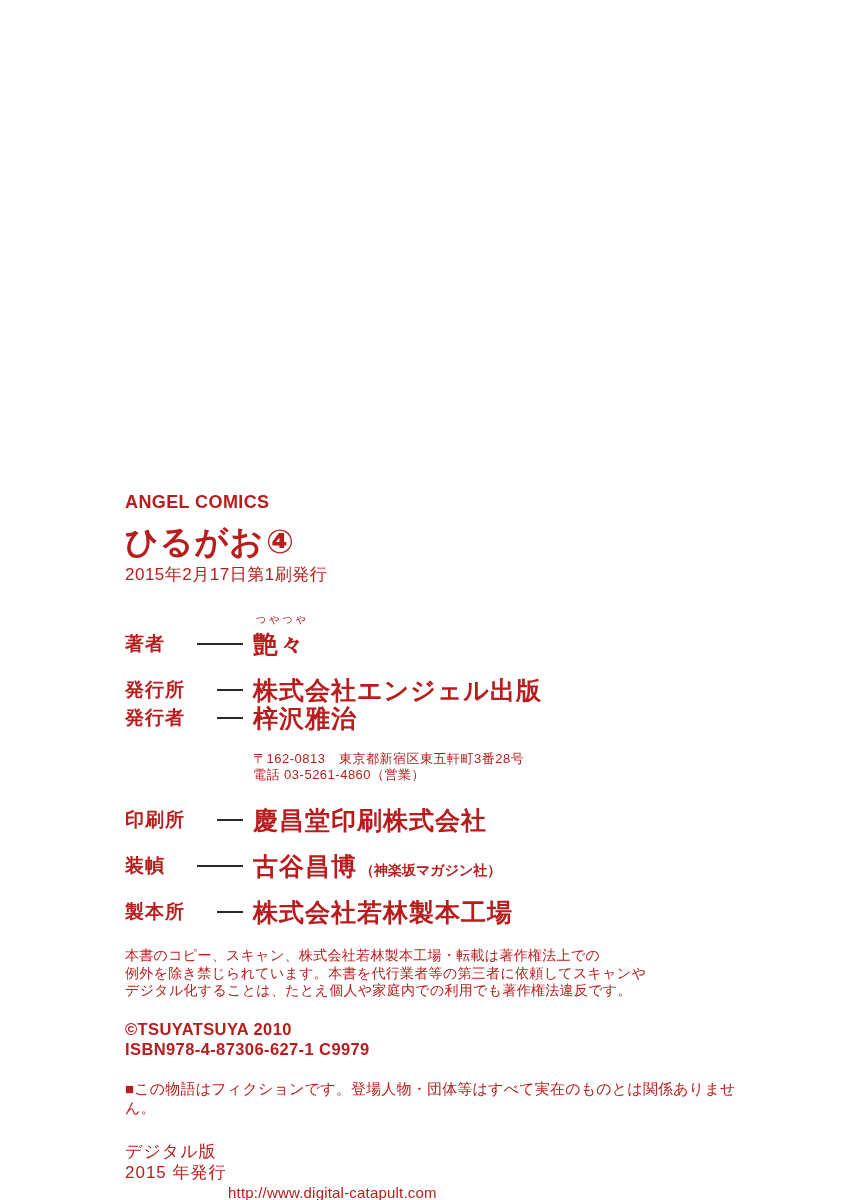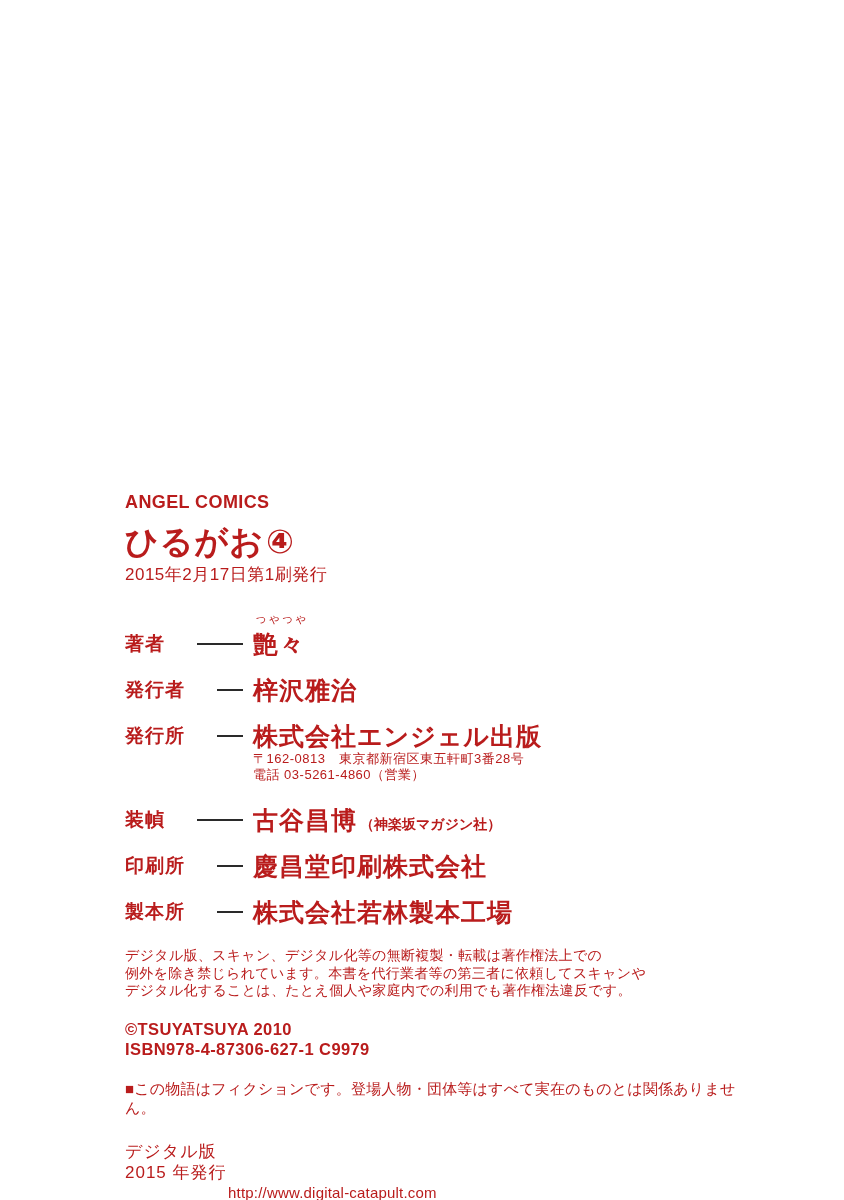--- a/index.html
+++ b/index.html
@@ -67,79 +67,79 @@
         <div class="lab-wrap">
           <span class="lab">著者</span>
           <span class="rule"></span>
         </div>
         <div class="val with-furi">
           <span class="furi">つやつや</span>
           <span>艶々</span>
         </div>
       </div>
 
+      <div class="crow tight">
+        <div class="lab-wrap">
+          <span class="lab">発行所</span>
+          <span class="rule"></span>
+        </div>
+        <div class="val">
+          <span>株式会社エンジェル出版</span>
+        </div>
+      </div>
+
       <div class="crow">
         <div class="lab-wrap">
           <span class="lab">発行者</span>
           <span class="rule"></span>
         </div>
         <div class="val">
           <span>梓沢雅治</span>
         </div>
       </div>
+      <div class="sub">
+        <div>〒162-0813　東京都新宿区東五軒町3番28号</div>
+        <div>電話 03-5261-4860（営業）</div>
+      </div>
 
-      <div class="crow tight">
+      <div class="crow">
         <div class="lab-wrap">
-          <span class="lab">発行所</span>
+          <span class="lab">印刷所</span>
           <span class="rule"></span>
         </div>
         <div class="val">
-          <span>株式会社エンジェル出版</span>
+          <span>慶昌堂印刷株式会社</span>
         </div>
-      </div>
-      <div class="sub">
-        <div>〒162-0813　東京都新宿区東五軒町3番28号</div>
-        <div>電話 03-5261-4860（営業）</div>
       </div>
 
       <div class="crow">
         <div class="lab-wrap">
           <span class="lab">装幀</span>
           <span class="rule"></span>
         </div>
         <div class="val">
           <span>古谷昌博</span>
           <span class="val-note">（神楽坂マガジン社）</span>
-        </div>
-      </div>
-
-      <div class="crow">
-        <div class="lab-wrap">
-          <span class="lab">印刷所</span>
-          <span class="rule"></span>
-        </div>
-        <div class="val">
-          <span>慶昌堂印刷株式会社</span>
         </div>
       </div>
 
       <div class="crow">
         <div class="lab-wrap">
           <span class="lab">製本所</span>
           <span class="rule"></span>
         </div>
         <div class="val">
           <span>株式会社若林製本工場</span>
         </div>
       </div>
 
     </div>
 
     <div class="copyright-para">
-      <div>デジタル版、スキャン、デジタル化等の無断複製・転載は著作権法上での</div>
+      <div>本書のコピー、スキャン、株式会社若林製本工場・転載は著作権法上での</div>
       <div>例外を除き禁じられています。本書を代行業者等の第三者に依頼してスキャンや</div>
       <div>デジタル化することは、たとえ個人や家庭内での利用でも著作権法違反です。</div>
     </div>
 
     <div class="rights">
       <div>©TSUYATSUYA 2010</div>
       <div>ISBN978-4-87306-627-1 C9979</div>
     </div>
 
     <div class="fiction">■この物語はフィクションです。登場人物・団体等はすべて実在のものとは関係ありません。</div>

